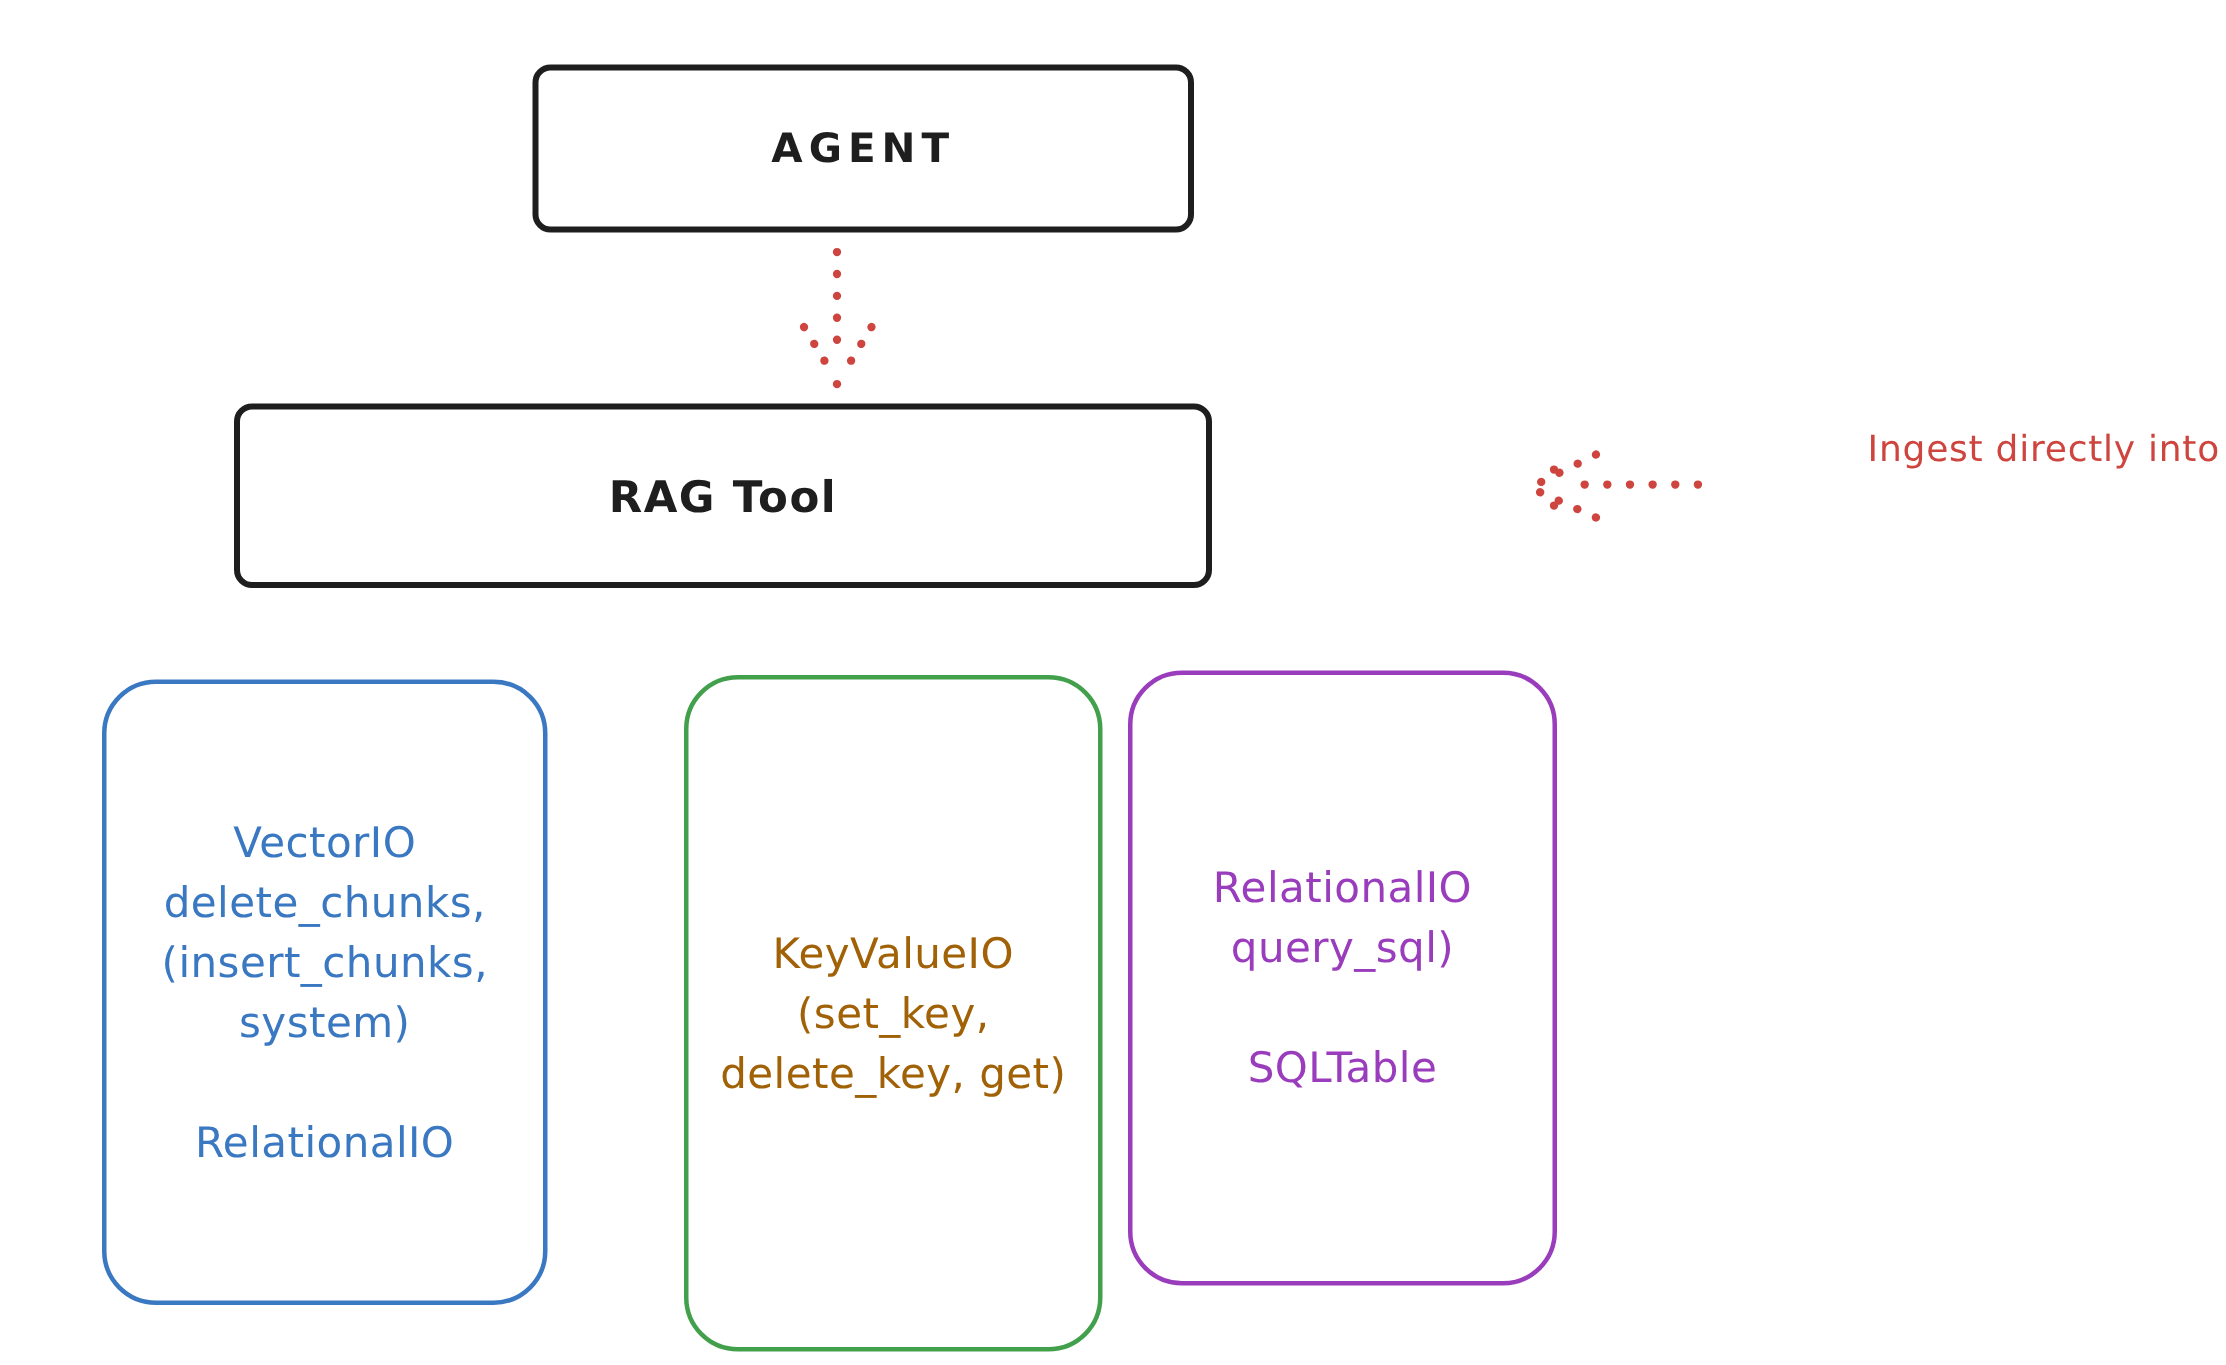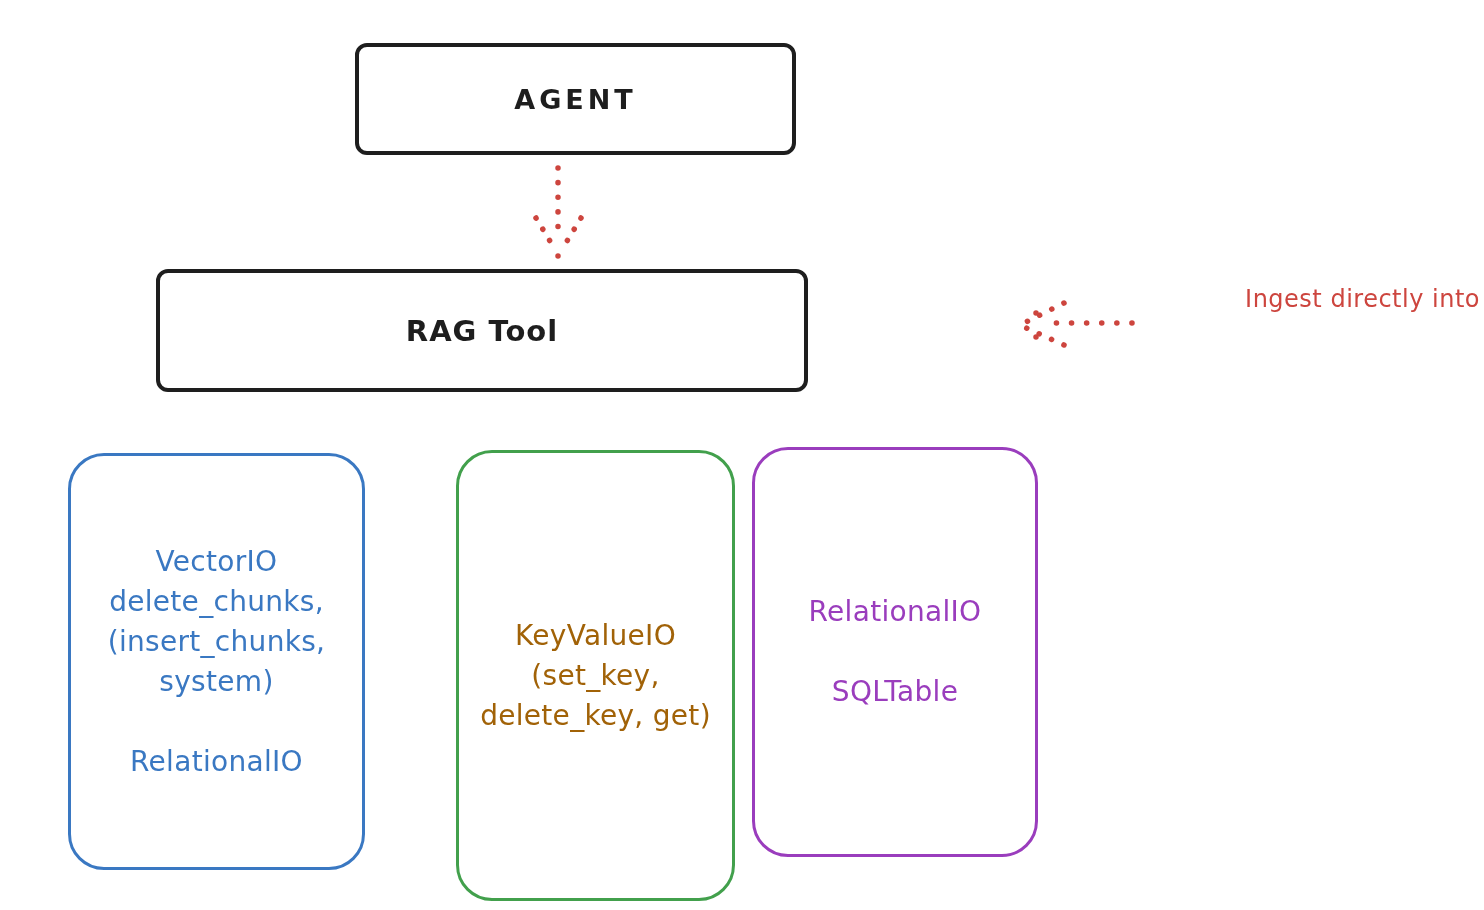--- a/index.html
+++ b/index.html
@@ -140,16 +140,17 @@
   </div>
 
   <div class="io-box io-keyvalue">
     <span class="line">KeyValueIO</span>
     <span class="line">(set_key,</span>
     <span class="line">delete_key, get)</span>
   </div>
 
   <div class="io-box io-relational">
     <span class="line">RelationalIO</span>
+    <span class="line">query_sql)</span>
     <span class="line index-label">SQLTable</span>
   </div>
 
 </div>
 
 </body></html>

